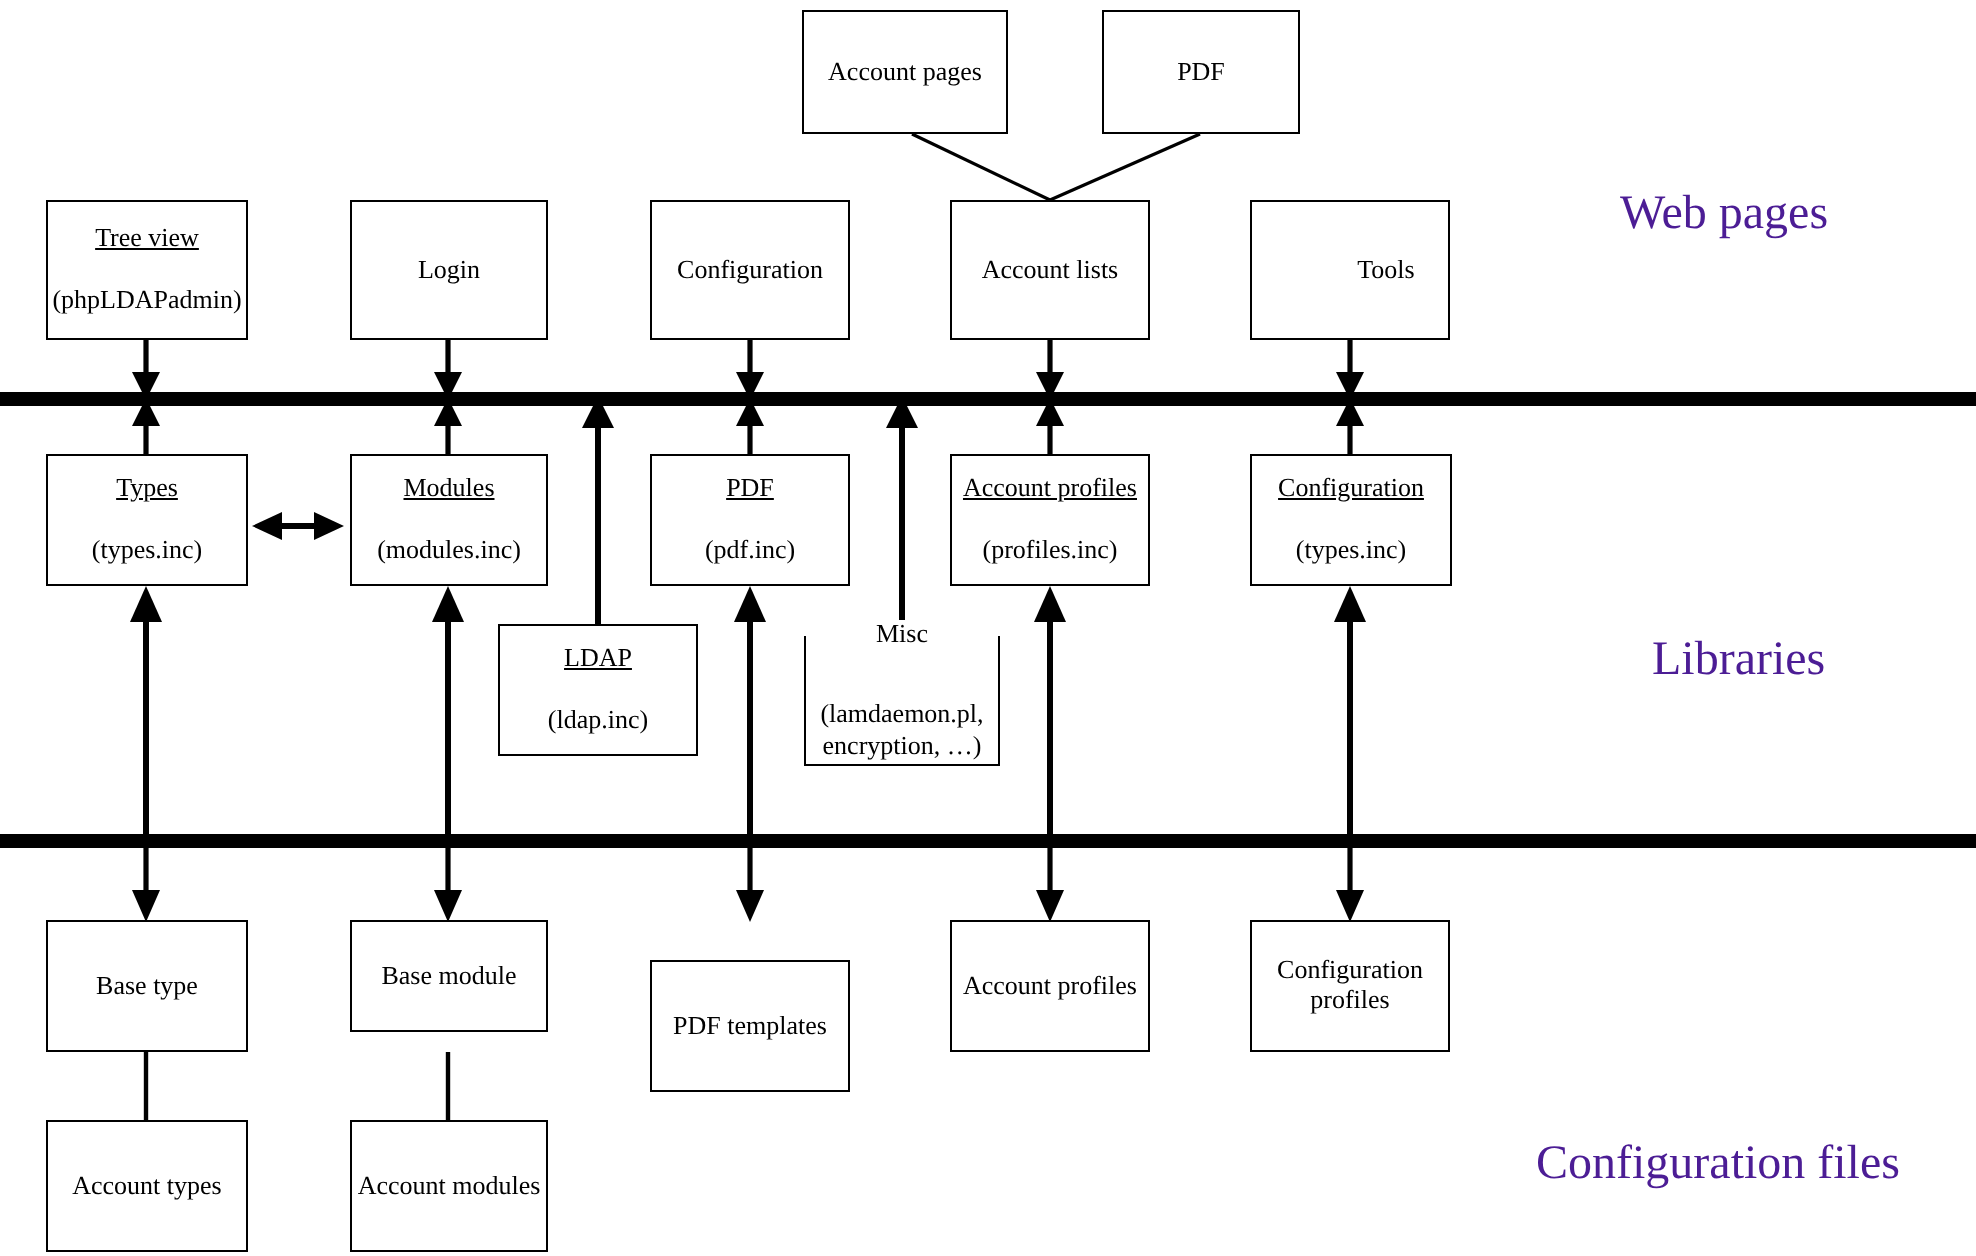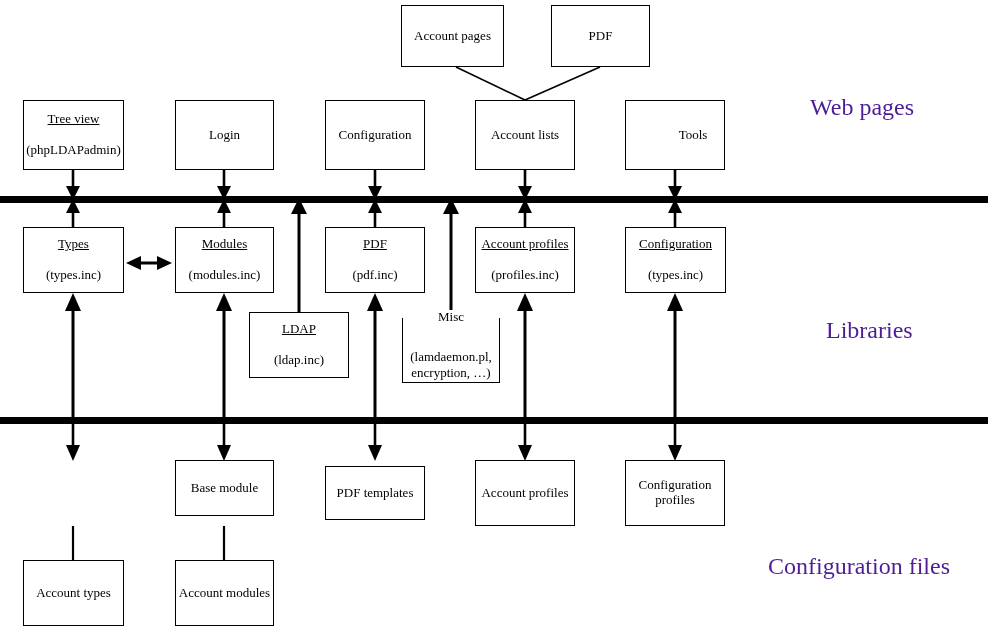--- a/index.html
+++ b/index.html
@@ -157,46 +157,49 @@
 
   <div class="node overflow-title" style="left:402px; top:318px; width:98px; height:65px;">
     <span class="l1">Misc</span>
     <span class="l2">(lamdaemon.pl, encryption, …)</span>
   </div>
 
   <div class="band-label" style="left:826px; top:297px;">Libraries</div>
 
   <div class="bar" style="top:417px;"></div>
 
+  <div class="node" style="left:23px; top:460px; width:101px; height:66px;">
+    <span class="l1">Base type</span>
+  </div>
 
   <div class="node" style="left:175px; top:460px; width:99px; height:56px;">
     <span class="l1">Base module</span>
   </div>
 
-  <div class="node" style="left:325px; top:466px; width:100px; height:54px;">
+  <div class="node" style="left:325px; top:480px; width:100px; height:66px;">
     <span class="l1">PDF templates</span>
   </div>
 
   <div class="node" style="left:475px; top:460px; width:100px; height:66px;">
     <span class="l1">Account profiles</span>
   </div>
 
   <div class="node wrap" style="left:625px; top:460px; width:100px; height:66px;">
     <span class="l1">Configuration profiles</span>
   </div>
 
   <div class="node" style="left:23px; top:560px; width:101px; height:66px;">
     <span class="l1">Account types</span>
   </div>
 
   <div class="node" style="left:175px; top:560px; width:99px; height:66px;">
     <span class="l1">Account modules</span>
   </div>
 
-  <div class="band-label" style="left:768px; top:533px;text-align:right;">Configuration files</div>
+  <div class="band-label" style="left:768px; top:549px;text-align:right;">Configuration files</div>
 
   <svg class="edges" viewBox="0 0 988 628">
     <defs>
       <marker id="ar-down" markerWidth="14" markerHeight="14" refX="5" refY="10" orient="auto-start-reverse" markerUnits="userSpaceOnUse">
         <path d="M0,0 L10,0 L5,11 Z" fill="#000000"></path>
       </marker>
     </defs>
 
     <polyline class="plainline" points="456,67 525,100" stroke-width="2.4"></polyline>
     <polyline class="plainline" points="600,67 525,100" stroke-width="2.4"></polyline>

